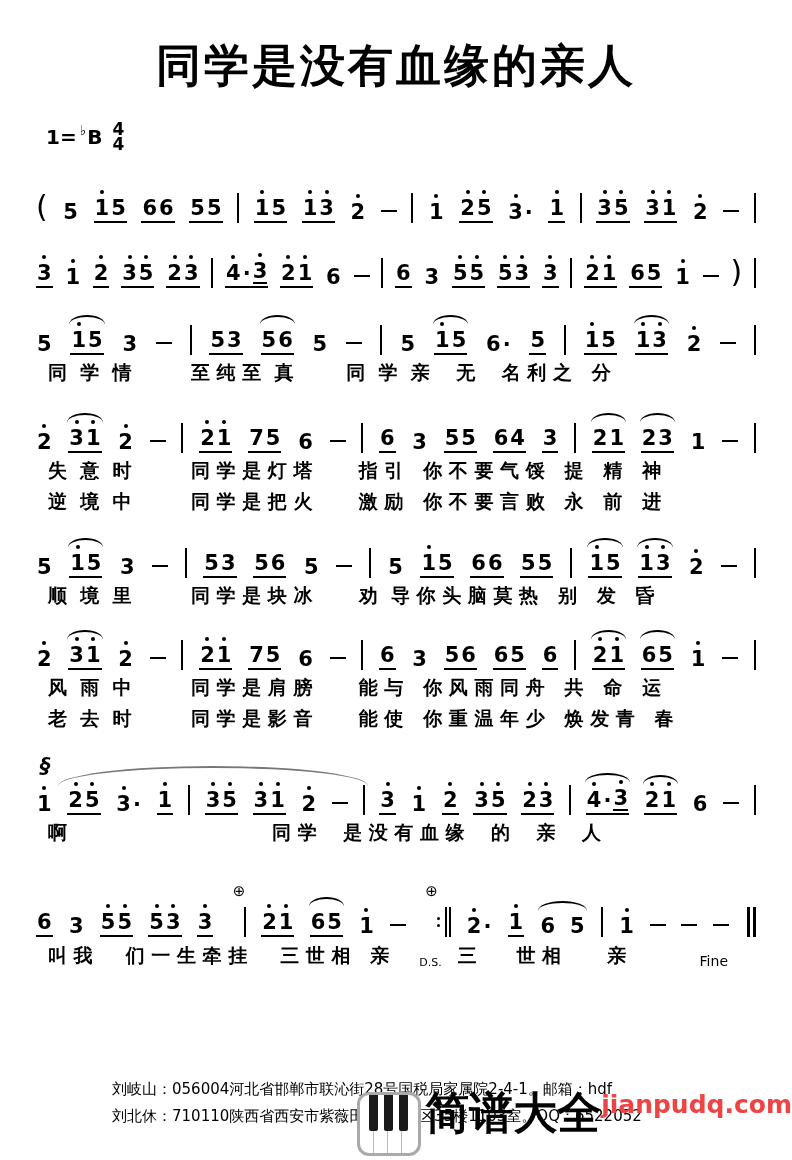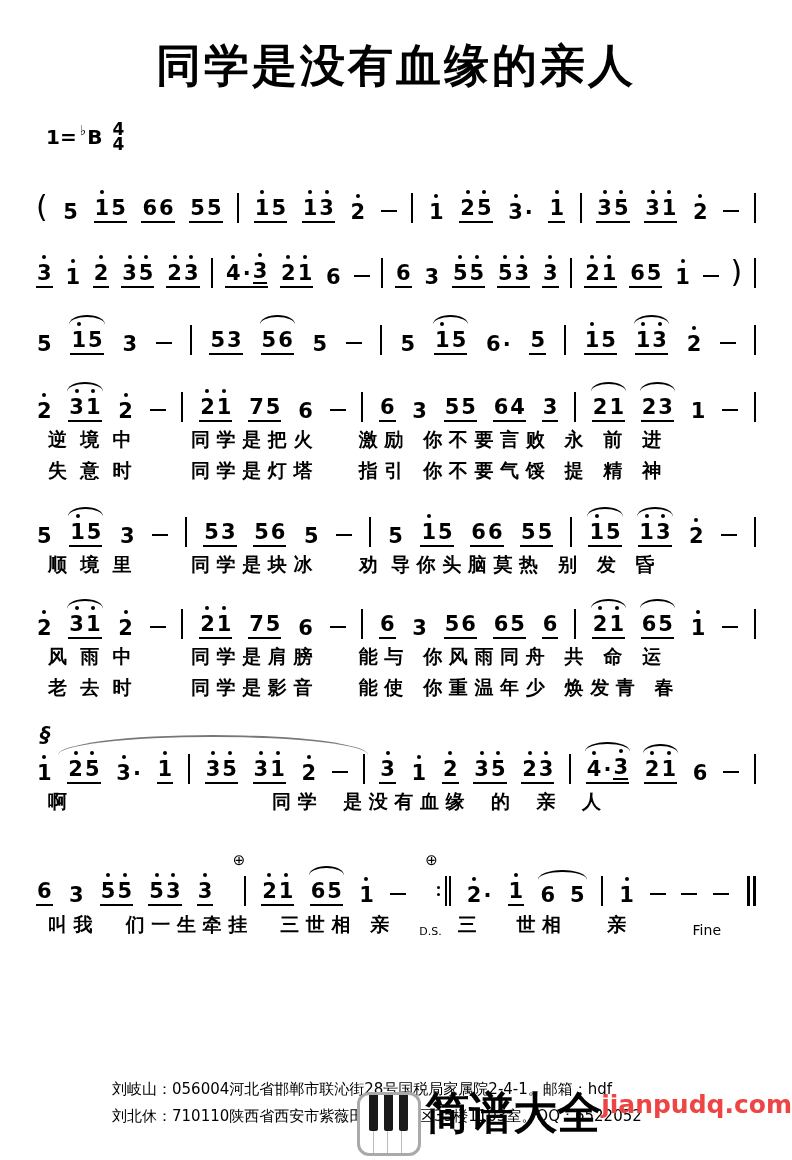--- a/index.html
+++ b/index.html
@@ -42,21 +42,21 @@
   .paren{font-size:30px;line-height:30px;font-weight:400;margin-bottom:1px;}
   .coda{width:0;overflow:visible;font-size:15px;margin-bottom:37px;transform:translateX(4px);}
   .lyr{white-space:pre;font-size:19px;font-weight:700;margin-top:5px;padding-left:12px;}
   .segnorow{height:26px;position:relative;}
   .segno{position:absolute;left:4px;top:0;font-size:21px;font-weight:700;font-style:italic;}
   .longslur{position:absolute;left:22px;top:12px;width:310px;height:18px;
             border-top:2px solid #777;border-radius:100% 100% 0 0/200% 200% 0 0;}
   .lyrH{display:flex;align-items:flex-end;font-size:19px;font-weight:700;margin-top:6px;padding-left:12px;}
   .lyrH .seg{white-space:pre;}
   .ds{font-size:11px;font-weight:400;margin:0 16px 0 30px;}
-  .fine{font-size:14px;font-weight:400;margin-left:auto;margin-right:35px;}
+  .fine{font-size:14px;font-weight:400;margin-left:auto;margin-right:28px;}
 
   
   .line.l0{margin-top:6px;}
   .line.l1{margin-top:30px;}
   .line.l2{margin-top:34px;}
   .line.l3{margin-top:34px;}
   .line.l4{margin-top:30px;}
   .line.l5{margin-top:28px;}
   .line.l6{margin-top:22px;}
   .line.l7{margin-top:36px;}
@@ -477,20 +477,21 @@
           </span>
           <span class="tok">
             <span class="unit da">
               <i class="dot"></i>
               <b class="num">2</b>
             </span>
           </span>
           <div class="dash"></div>
           <div class="bar"></div>
         </div>
+        <div class="lyr">同  学  情         至 纯 至  真        同  学  亲    无    名 利 之   分</div>
       </div>
       <div class="line l3">
         <div class="notes">
           <span class="tok">
             <span class="unit da">
               <i class="dot"></i>
               <b class="num">2</b>
             </span>
           </span>
           <span class="tok slur u">
@@ -600,22 +601,22 @@
           </span>
           <span class="tok">
             <span class="unit">
               <i class="dot"></i>
               <b class="num">1</b>
             </span>
           </span>
           <div class="dash"></div>
           <div class="bar"></div>
         </div>
+        <div class="lyr">失  意  时         同 学 是 灯 塔       指 引   你 不 要 气 馁   提   精   神</div>
         <div class="lyr">逆  境  中         同 学 是 把 火       激 励   你 不 要 言 败   永   前   进</div>
-        <div class="lyr">失  意  时         同 学 是 灯 塔       指 引   你 不 要 气 馁   提   精   神</div>
       </div>
       <div class="line l4">
         <div class="notes">
           <span class="tok">
             <span class="unit">
               <i class="dot"></i>
               <b class="num">5</b>
             </span>
           </span>
           <span class="tok slur u">

